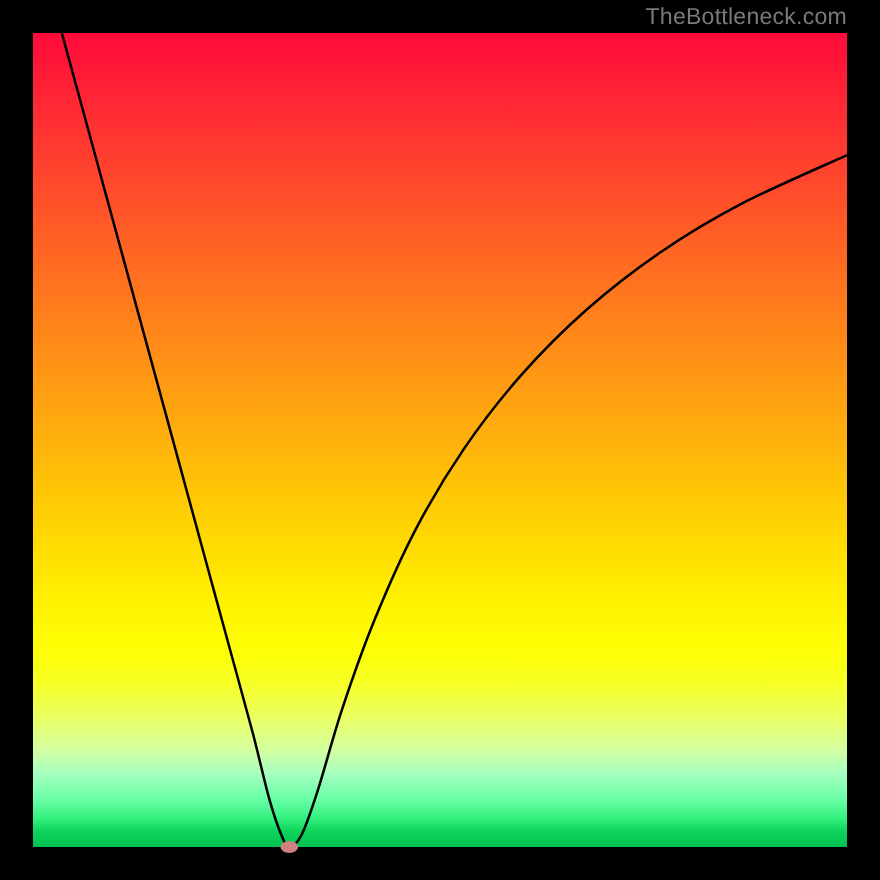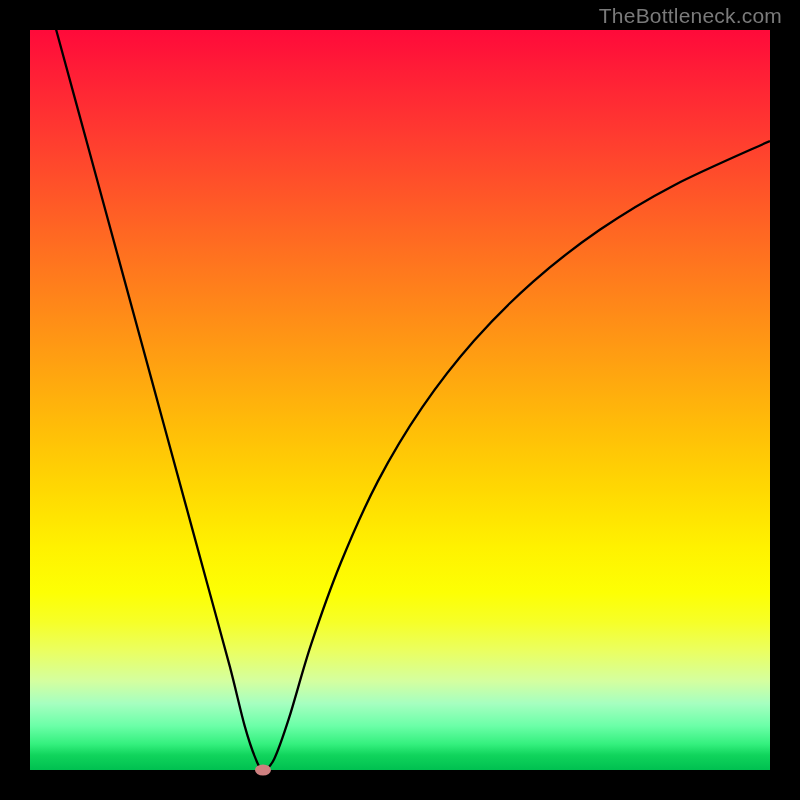--- a/index.html
+++ b/index.html
@@ -39,21 +39,21 @@
       #a6ffc0 91%,
       #6cffa8 94%,
       #34f07e 96.5%,
       #10d45c 98%,
       #00c050 100%
     );
   }
   .watermark {
     position: absolute;
     top: 4px;
-    right: 18px;
+    right: 30px;
     color: #7a7a7a;
     font-size: 21px;
     font-weight: 500;
     letter-spacing: 0.2px;
   }
   svg.curve {
     position: absolute;
     inset: 0;
     width: 100%;
     height: 100%;

